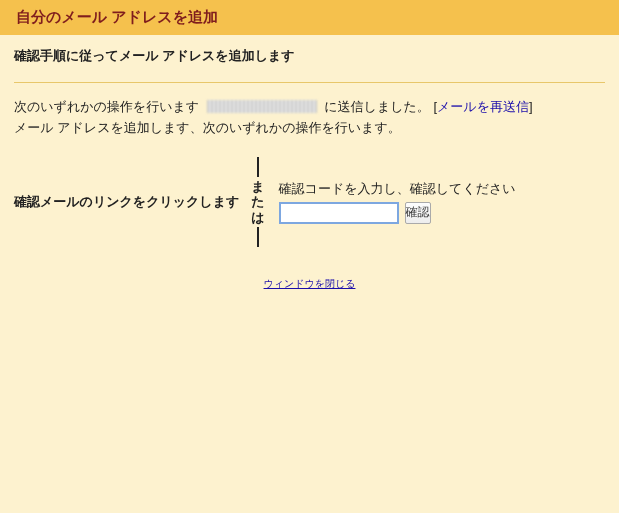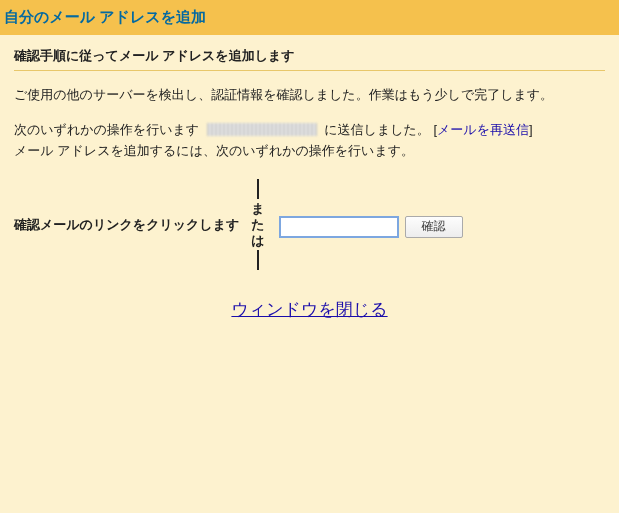--- a/index.html
+++ b/index.html
@@ -5,32 +5,32 @@
     * { margin: 0; padding: 0; box-sizing: border-box; }
     body {
       font-family: Arial, "Hiragino Sans", "Meiryo", sans-serif;
       font-size: 13px;
       width: 619px;
       height: 513px;
       background: #fdf2cf;
     }
     .header {
       background: #f5c14d;
-      padding: 8px 4px;
+      padding: 8px 16px;
       font-weight: bold;
       font-size: 15px;
-      color: #0369a1;
+      color: #7f1d1d;
     }
     .content {
       padding: 12px 14px;
     }
     .subheading {
       font-weight: bold;
       color: #222;
-      padding-bottom: 5px;
+      padding-bottom: 17px;
       border-bottom: 1px solid #e8c76a;
       margin-bottom: 14px;
     }
     .para {
       color: #222;
       line-height: 1.6;
       margin-bottom: 14px;
     }
     .redacted {
       display: inline-block;
@@ -93,74 +93,74 @@
     .code-input {
       width: 120px;
       height: 22px;
       border: 2px solid #7da7e0;
       padding: 2px 4px;
       font-size: 13px;
       outline: none;
     }
     .confirm-btn {
       height: 22px;
-      padding: 1px 16px;
+      padding: 1px 0;
       font-size: 12px;
       border: 1px solid #aaa;
       background: linear-gradient(#fdfdfd, #ededed);
       border-radius: 2px;
       cursor: pointer;
       color: #333;
     }
     .close-row {
       text-align: center;
       margin-top: 8px;
     }
     .close-link {
       color: #1a0dab;
       text-decoration: underline;
       cursor: pointer;
-      font-size: 17px;
+      font-size: 10px;
     }
   </style>
 </head>
 <body>
 
 <div class="header">
   <span>自分のメール アドレスを追加</span>
 </div>
 
 <div class="content">
 
   <div class="subheading">確認手順に従ってメール アドレスを追加します</div>
 
-  <div class="para">ご使用の他のサーバーを検出し、認証情報を確認しました。作業はもう少しで完了します。</div>
 
   <div class="para">
     <span>次のいずれかの操作を行います</span>
     <span class="redacted"></span>
     <span>に送信しました。 [</span><a class="link">メールを再送信</a><span>]</span>
     <br>
-    <span>メール アドレスを追加するには、次のいずれかの操作を行います。</span>
+    <span>メール アドレスを追加します、次のいずれかの操作を行います。</span>
   </div>
 
   <div class="verify-row">
     <div class="left-col">確認メールのリンクをクリックします</div>
 
     <div class="divider-col">
       <div class="vline"></div>
       <div class="mataha">
         <span>ま</span>
         <span>た</span>
         <span>は</span>
       </div>
       <div class="vline"></div>
     </div>
 
     <div class="right-col">
+      <div>確認コードを入力し、確認してください</div>
       <div class="input-row">
         <input type="text" class="code-input" value="" style="">
         <button class="confirm-btn">確認</button>
       </div>
     </div>
   </div>
 
   <div class="close-row">
     <a class="close-link">ウィンドウを閉じる</a>
   </div>

